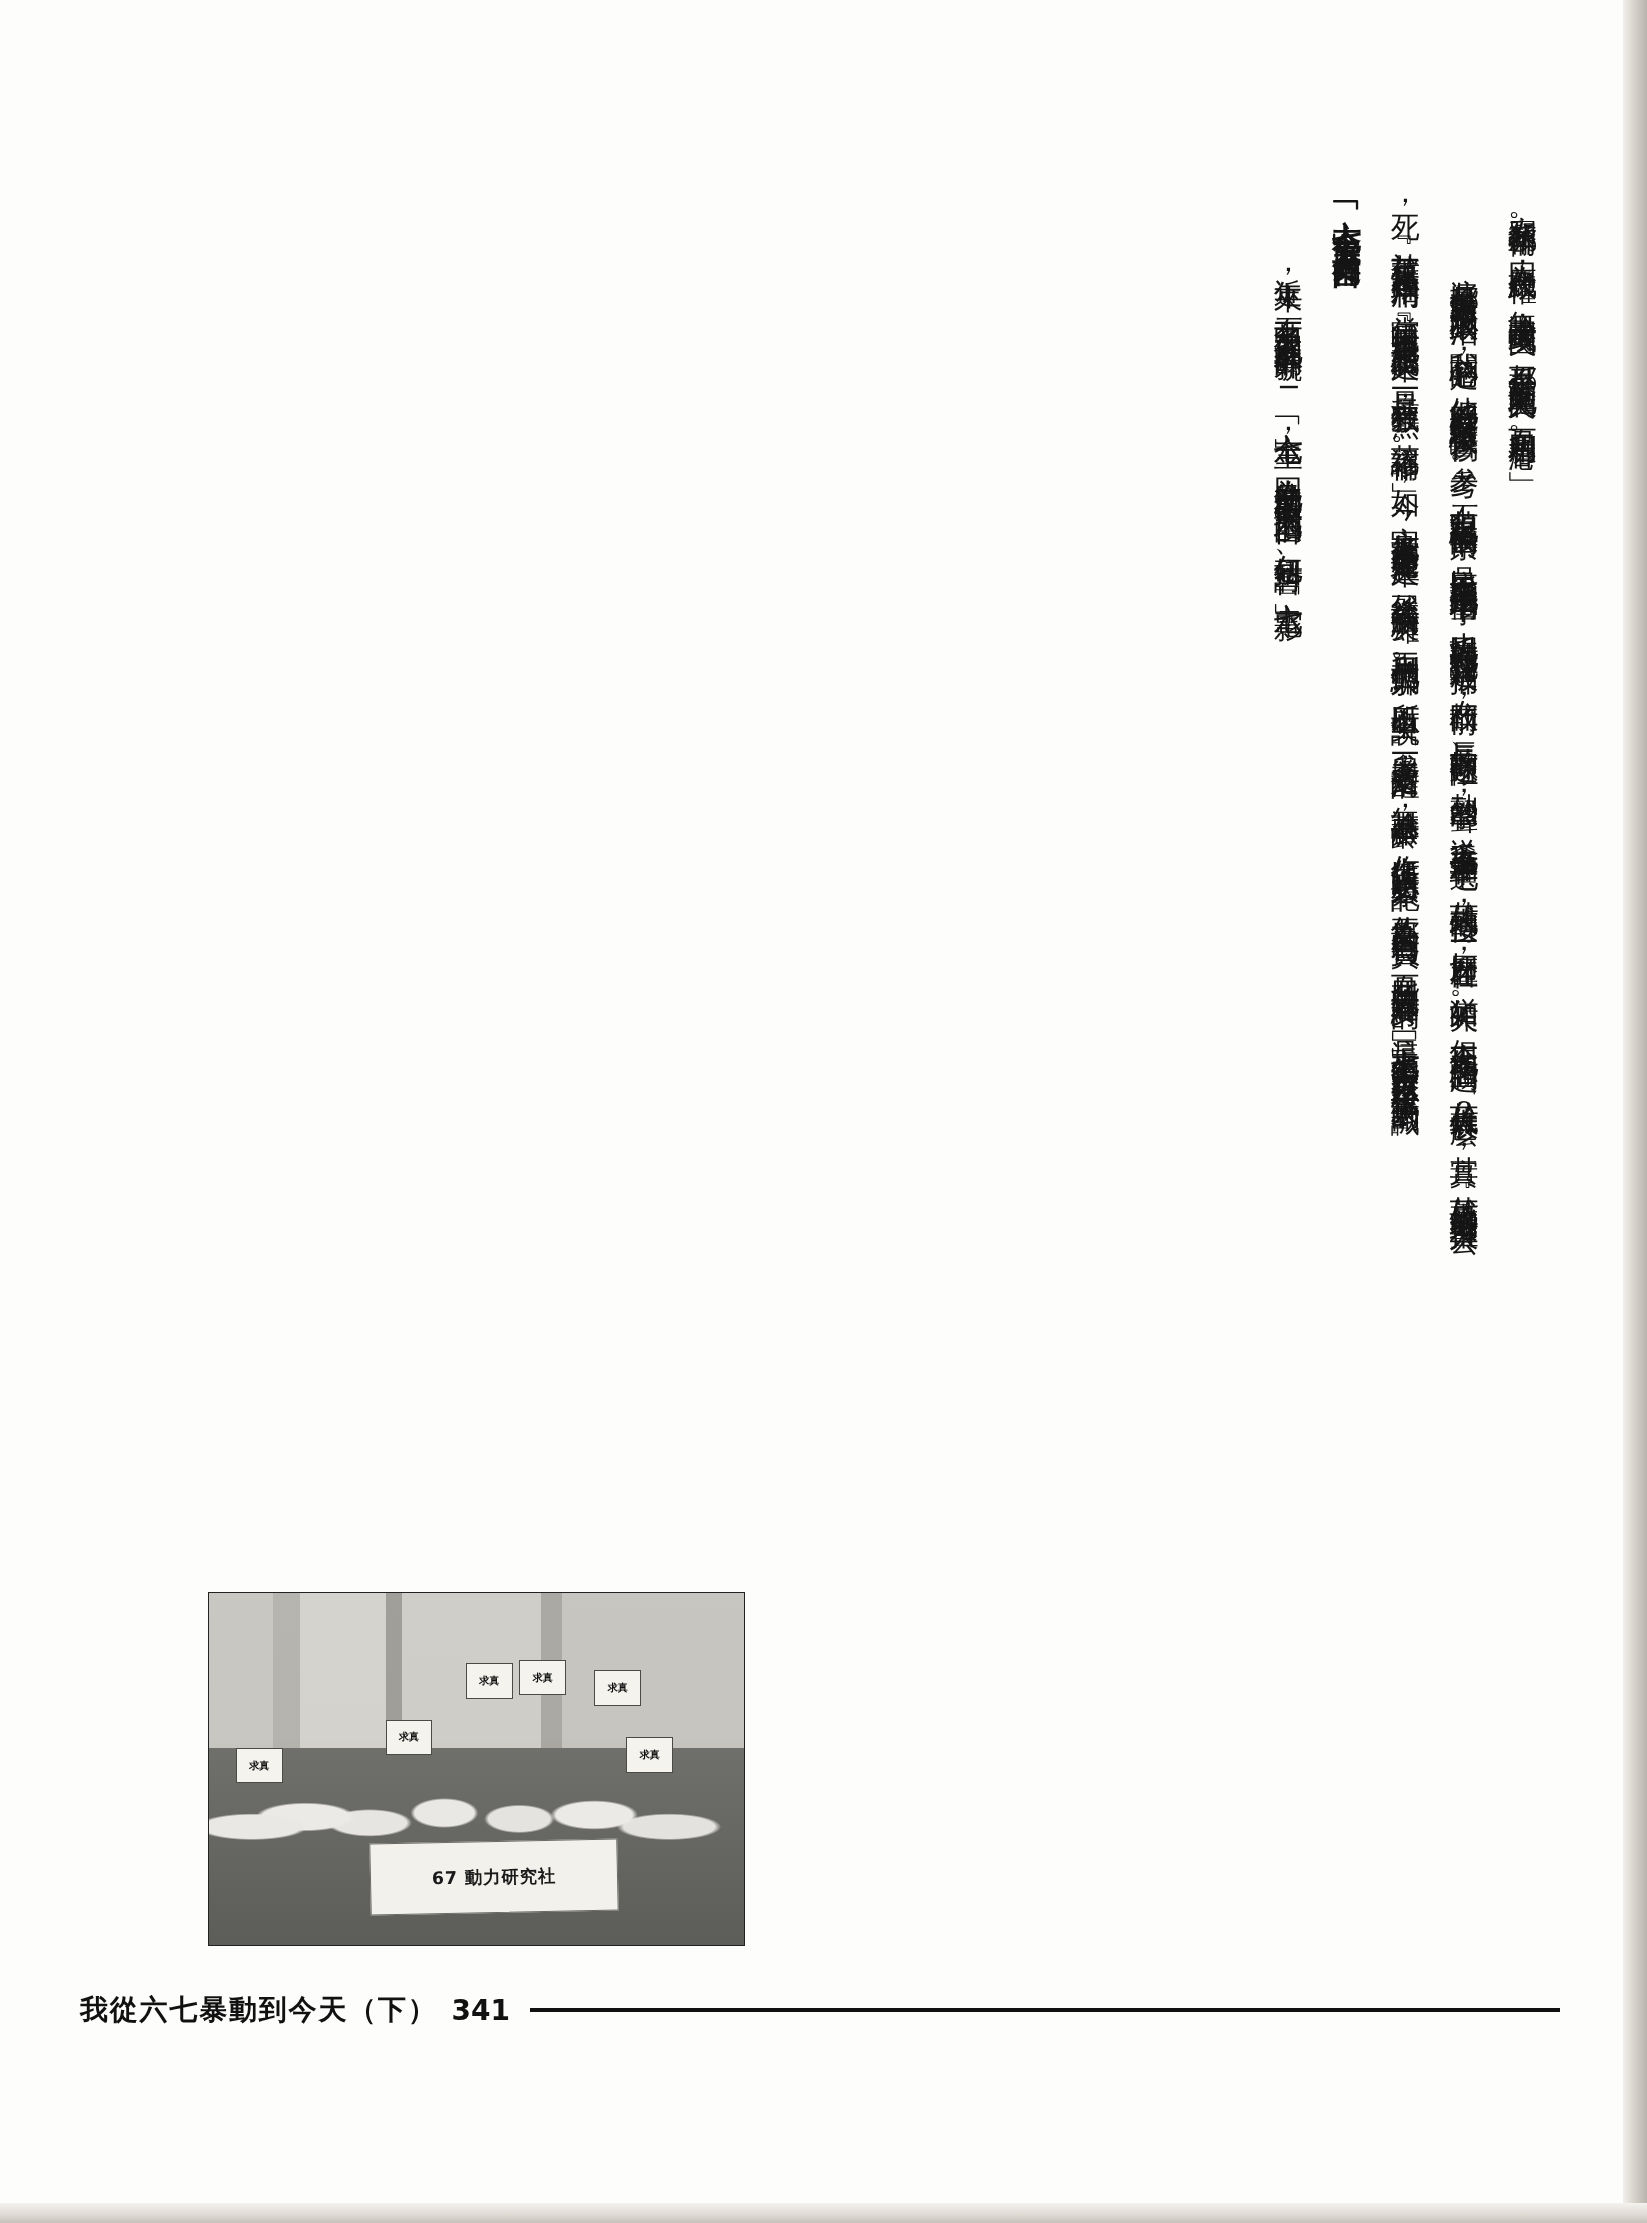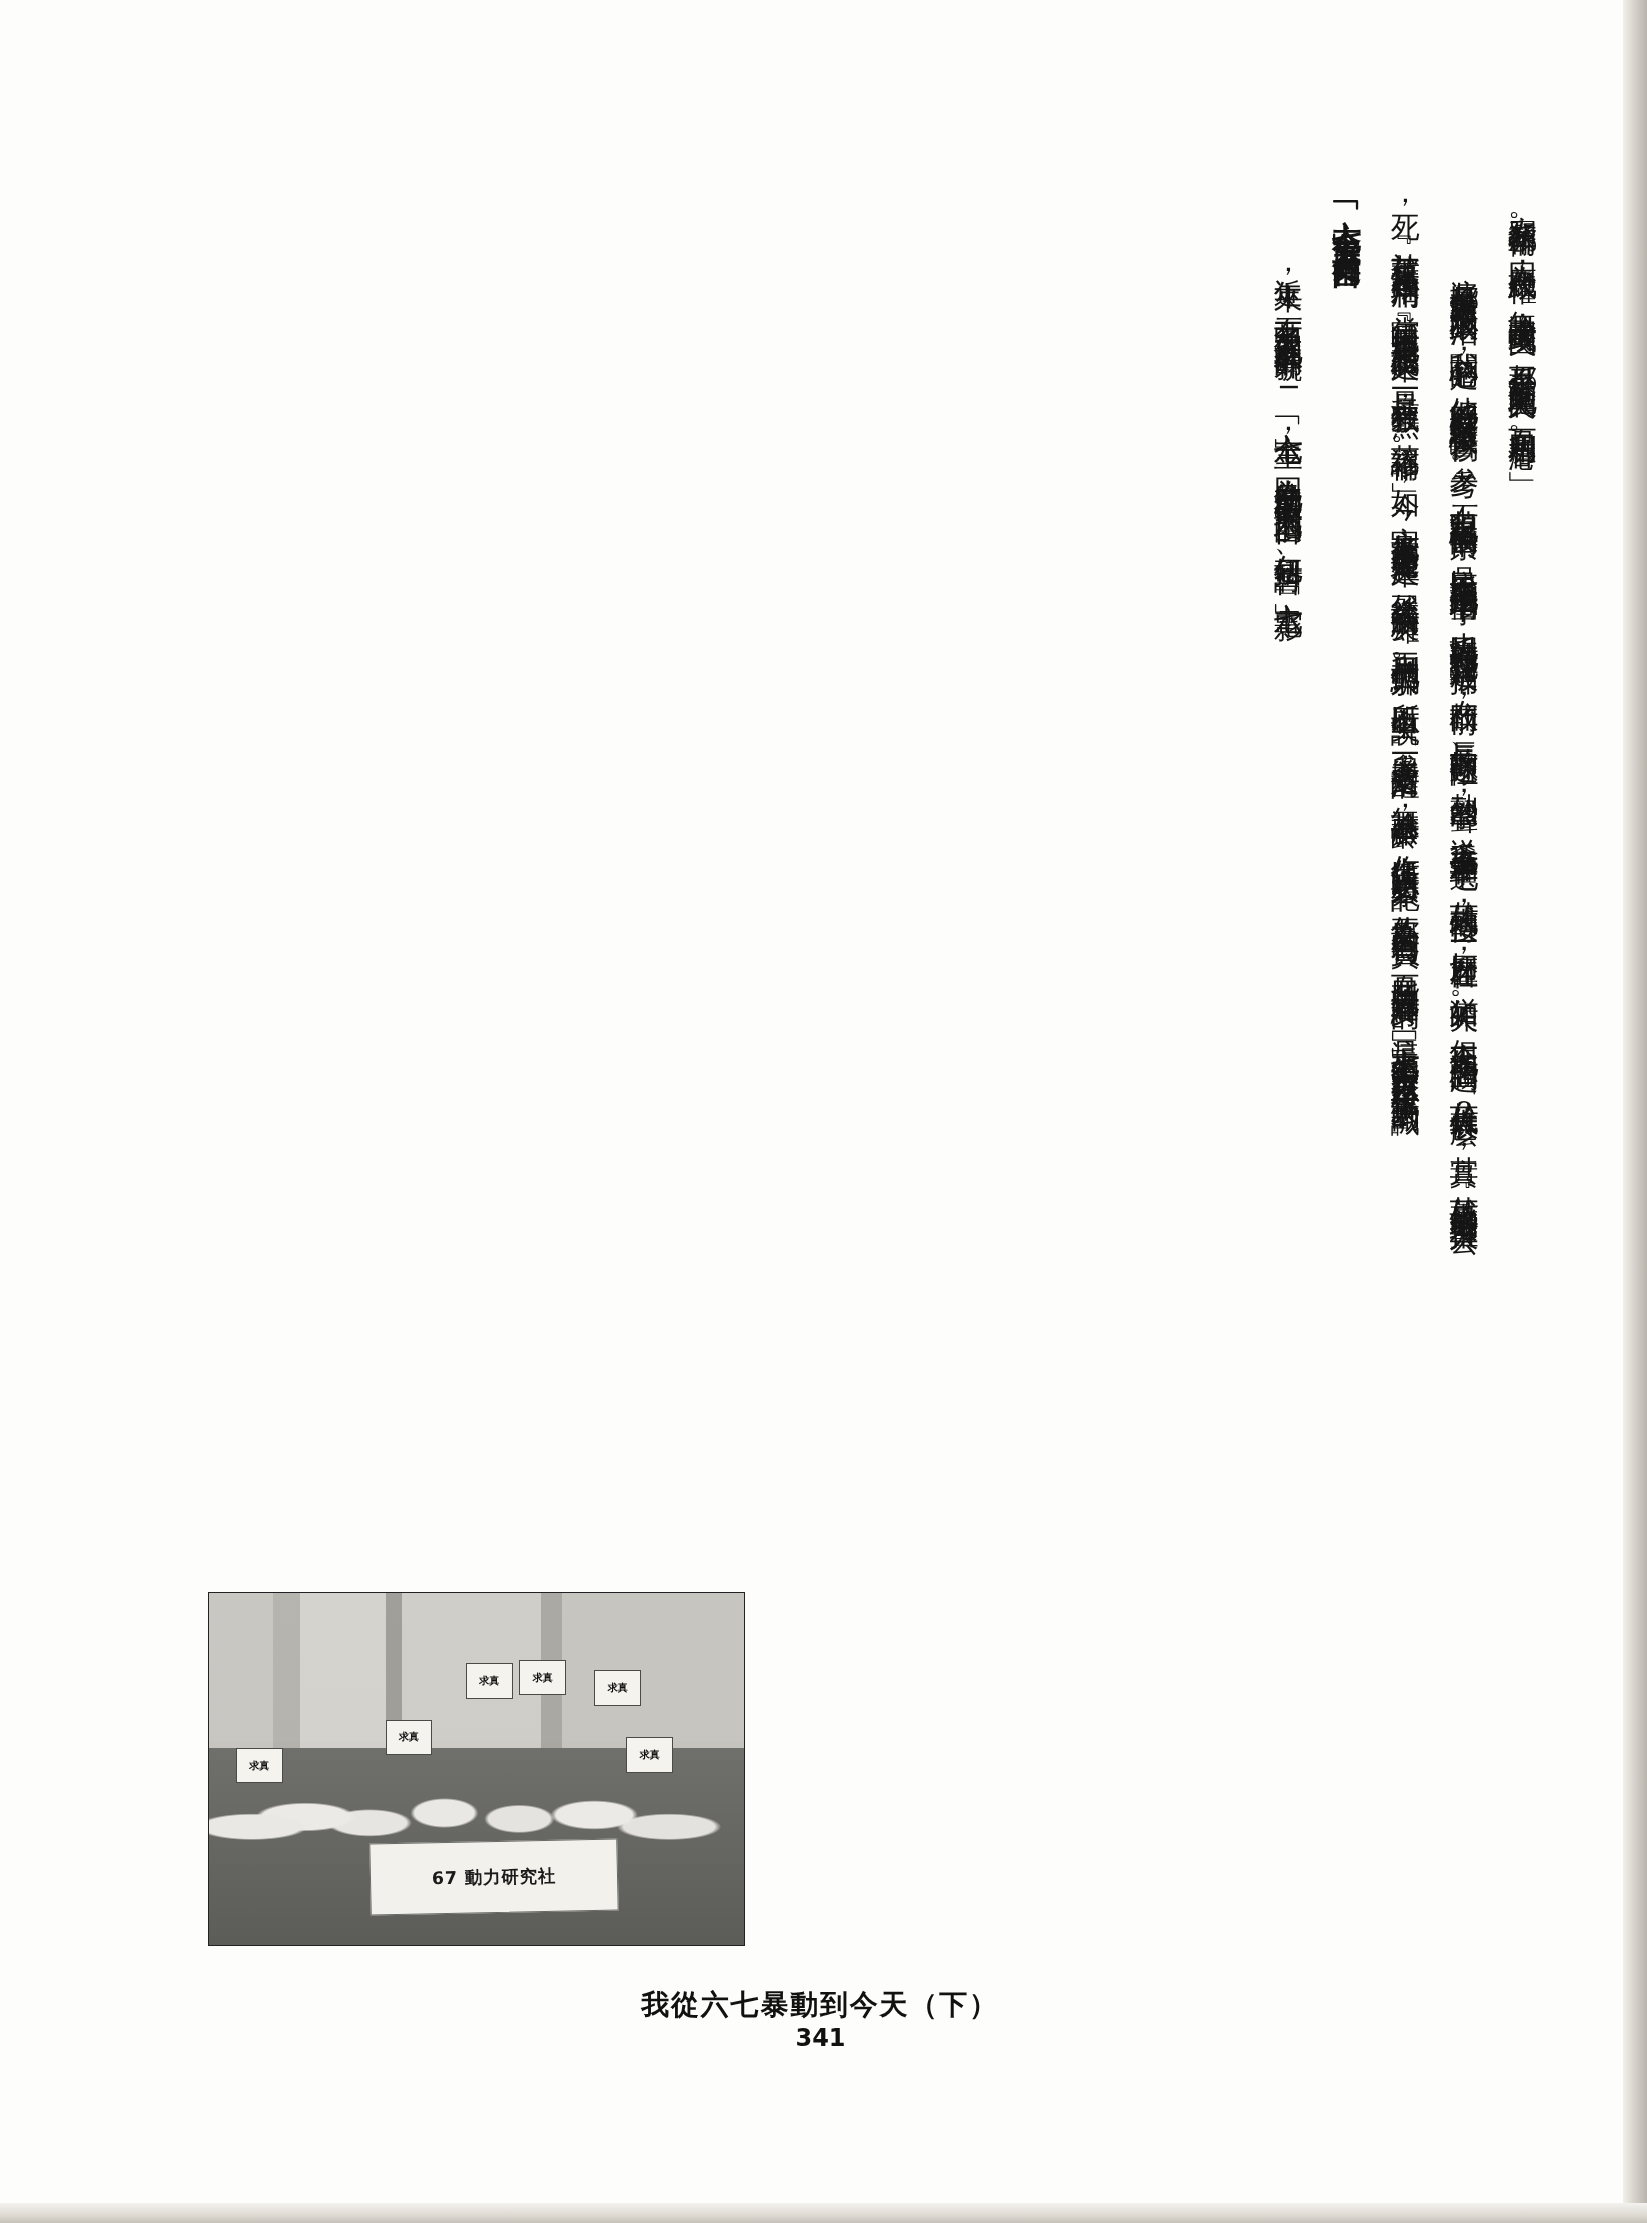--- a/index.html
+++ b/index.html
@@ -145,33 +145,32 @@
 
   
   .footer {
     position: absolute;
     left: 80px;
     top: 1986px;
     width: 1480px;
     height: 48px;
     display: flex;
     align-items: center;
-    flex-direction: column;
   }
   .footer .f-text {
     font-size: 28px;
     letter-spacing: 1.8px;
     color: #111;
     white-space: nowrap;
     font-family: "DejaVu Serif", "Liberation Serif", serif;
     font-weight: bold;
   }
   .footer .f-page {
-    font-size: 24px;
-    margin-left: 1px;
+    font-size: 28px;
+    margin-left: 14px;
     color: #111;
     font-family: "DejaVu Sans", "Liberation Sans", sans-serif;
     font-weight: bold;
   }
   .footer .f-rule {
     flex: 1;
     height: 3.7px;
     background: #111;
     margin-left: 20px;
   }

